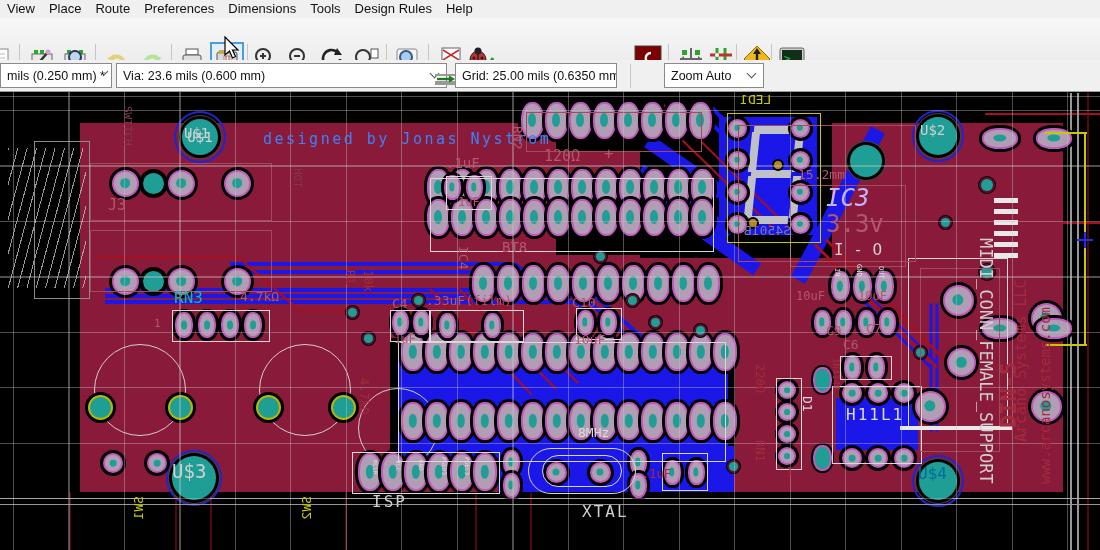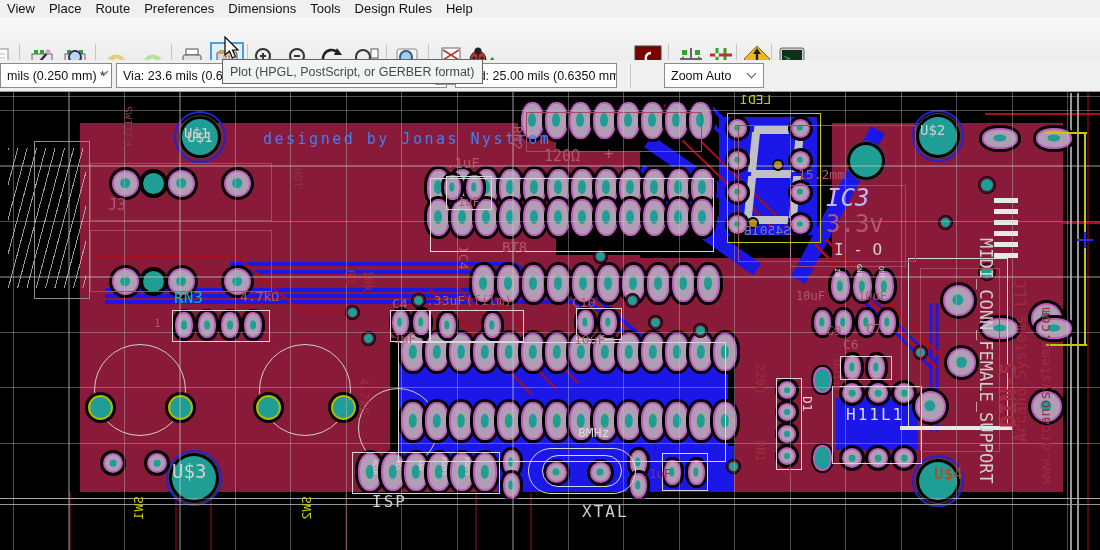--- a/index.html
+++ b/index.html
@@ -282,23 +282,20 @@
       <span>Grid: 25.00 mils (0.6350 mm)</span>
 
     </div>
     <div class="tsep" style="left:630px;top:4px;height:24px"></div>
     <div class="combo" style="left:664px;width:100px">
       <span>Zoom Auto</span>
       <span class="chev"></span>
     </div>
   </div>
 
-  <div id="tooltip">
-    <span>Plot (HPGL, PostScript, or GERBER format)</span>
-  </div>
 
   <div id="cursor">
     <svg width="22" height="24">
         <polygon points="1,1 1,19 5.5,15 8.5,22 11.5,20.5 8.5,14 14,14" fill="#fff" stroke="#000" stroke-width="1.2"></polygon>
       </svg>
   </div>
 
   <div id="canvas">
     <div id="board" style="left: 80px; top: 31px; width: 983px; height: 369px;"></div>
     <div id="hatch" style="left:8px;top:56px;width:78px;height:140px"></div>
@@ -879,21 +876,21 @@
       <div class="txt ls2" style="left: 846px; top: 315px; font-size: 16px; color: rgb(220, 220, 220); letter-spacing: 2px;">H11L1</div>
       <div class="txt ls2" style="left: 372px; top: 402px; font-size: 16px; color: rgb(207, 207, 207); letter-spacing: 2px;">ISP</div>
       <div class="txt ls2" style="left: 582px; top: 412px; font-size: 16px; color: rgb(207, 207, 207); letter-spacing: 2px;">XTAL</div>
       <div class="txt " style="left: 578px; top: 334px; font-size: 13px; color: rgb(220, 220, 220);">8MHz</div>
       <div class="txt mirror" style="left: 740px; top: 1px; font-size: 13px; color: rgb(201, 201, 0);">LED1</div>
       <div class="txt mirror" style="left: 744px; top: 132px; font-size: 13px; color: rgb(123, 123, 166);">S4501B</div>
       <div class="txt " style="left: 642px; top: 376px; font-size: 12px; color: rgb(162, 43, 62);">.1uF</div>
       <div class="txt " style="left: 184px; top: 34px; font-size: 14px; color: rgb(207, 207, 207);">U$1</div>
       <div class="txt " style="left: 920px; top: 31px; font-size: 14px; color: rgb(207, 207, 207);">U$2</div>
       <div class="txt " style="left: 172px; top: 370px; font-size: 19px; color: rgb(207, 207, 207);">U$3</div>
-      <div class="txt " style="left: 918px; top: 374px; font-size: 16px; color: #c2410c; margin-left: 16px;">U$4</div>
+      <div class="txt " style="left: 918px; top: 374px; font-size: 16px; color: #0369a1;">U$4</div>
       <div class="txt r90" style="left: 994px; top: 146px; font-size: 17px; color: rgb(207, 207, 207);">MIDI_CONN_FEMALE_SUPPORT</div>
       <div class="txt rm90 bold" style="left: 998px; top: 336px; font-size: 22px; color: rgb(162, 43, 62); font-weight: bold;">DIN-5</div>
       <div class="txt rm90" style="left: 1014px; top: 350px; font-size: 15px; color: rgb(162, 43, 62);">Arcano Systems LLC</div>
       <div class="txt rm90" style="left: 1038px; top: 392px; font-size: 14px; color: rgb(162, 43, 62);">www.arcanosystems.com</div>
       <div class="txt r90" style="left: 133px; top: 14px; font-size: 11px; color: rgb(126, 58, 72);">SWITCH</div>
       <div class="txt r90" style="left: 303px; top: 76px; font-size: 11px; color: rgb(126, 58, 72);">HOT</div>
       <div class="txt vmirror" style="left: 132px; top: 404px; font-size: 13px; color: rgb(201, 201, 0);">SW1</div>
       <div class="txt vmirror" style="left: 300px; top: 404px; font-size: 13px; color: rgb(201, 201, 0);">SW2</div>
       <div class="txt " style="left: 604px; top: 54px; font-size: 16px; color: rgb(176, 89, 106);">+</div>
       <div class="txt " style="left: 786px; top: 374px; font-size: 12px; color: rgb(162, 43, 62);">1</div>

